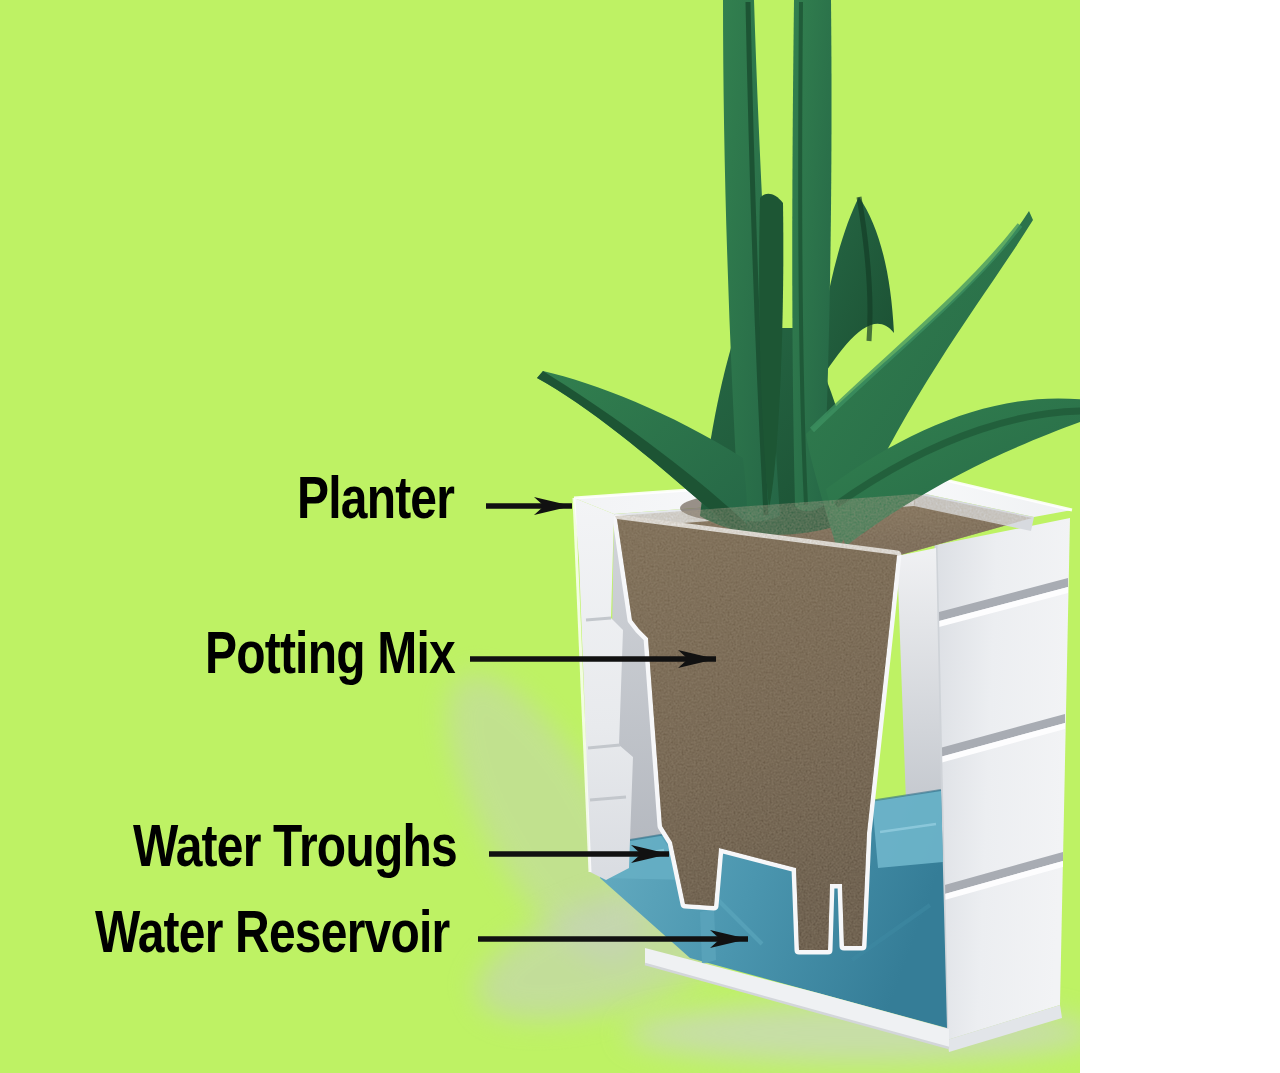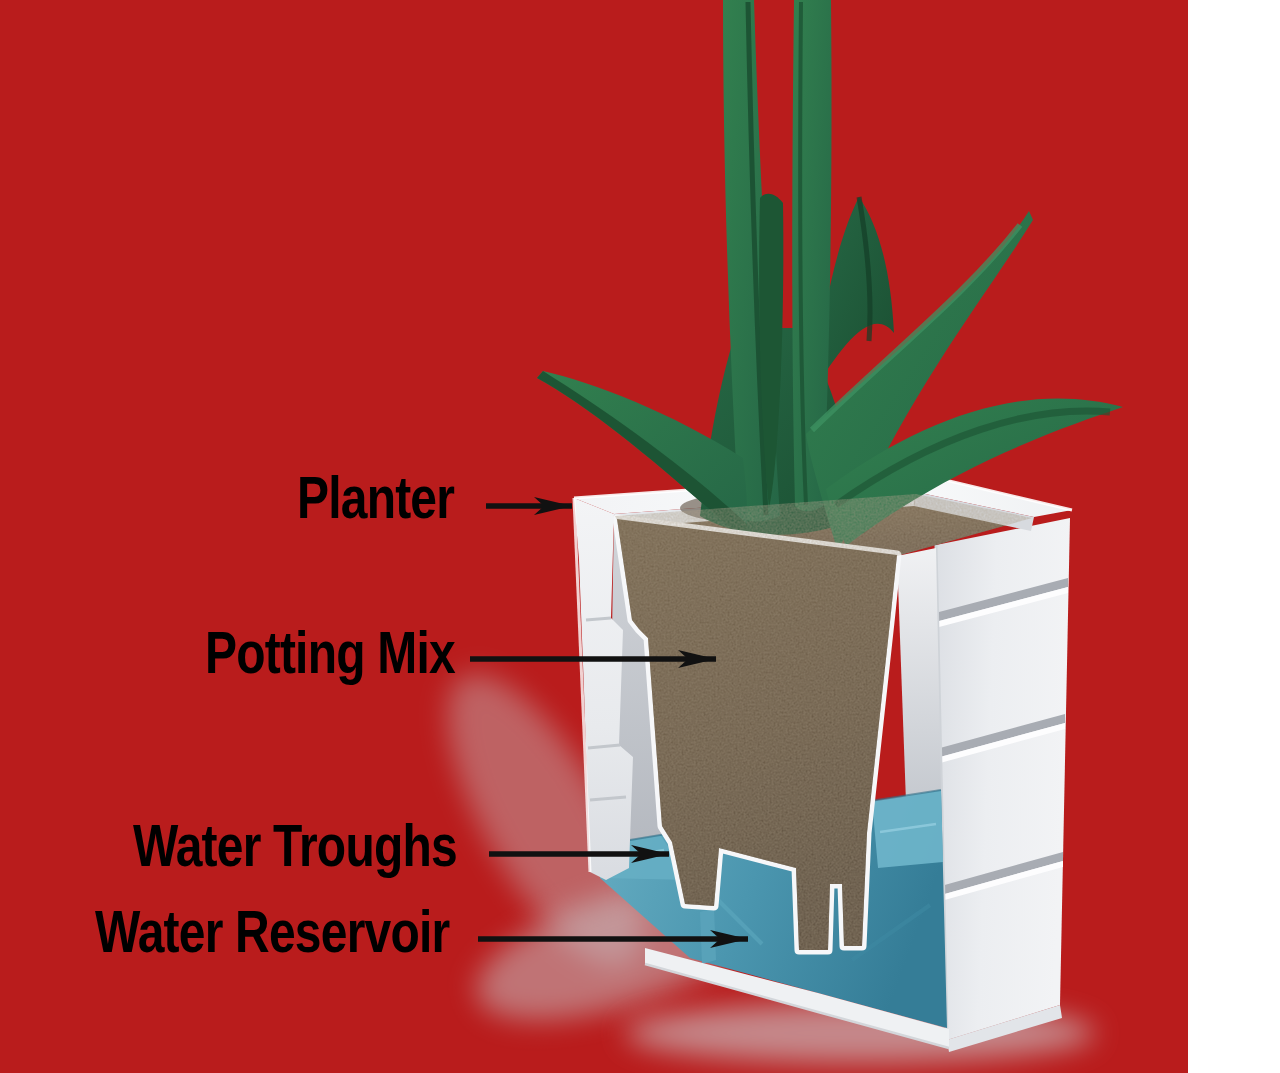--- a/index.html
+++ b/index.html
@@ -1,19 +1,19 @@
 <!DOCTYPE html>
 <html><head>
 <meta charset="utf-8">
 <style>
   html,body{margin:0;padding:0;background:#ffffff;}
   .stage{
     position:relative;
-    width:1188px;height:1073px;
-    background:#b91c1c;
+    width:1080px;height:1073px;
+    background:#bef264;
     overflow:hidden;
     font-family:"Liberation Sans",sans-serif;
   }
   .illustration{position:absolute;left:0;top:0;width:1280px;height:1073px;}
   .diagram-label{
     position:absolute;
     font-family:"Liberation Sans",sans-serif;
     font-weight:700;
     font-size:60px;
     line-height:1;

